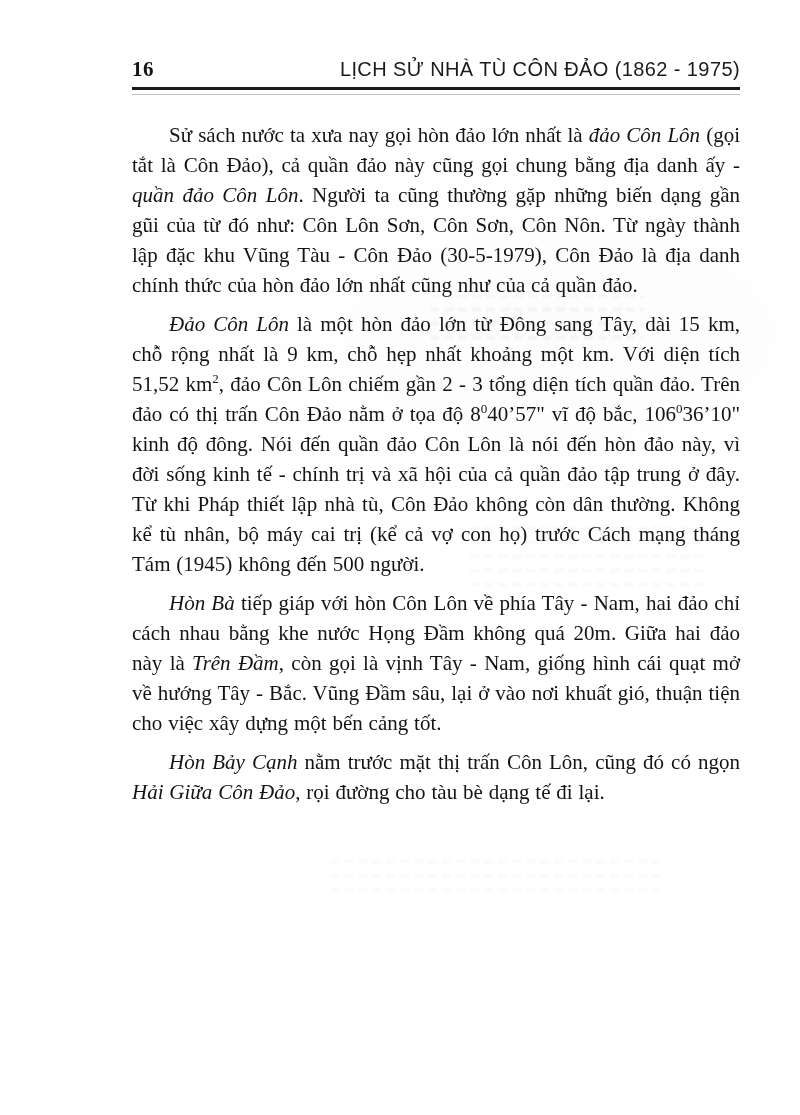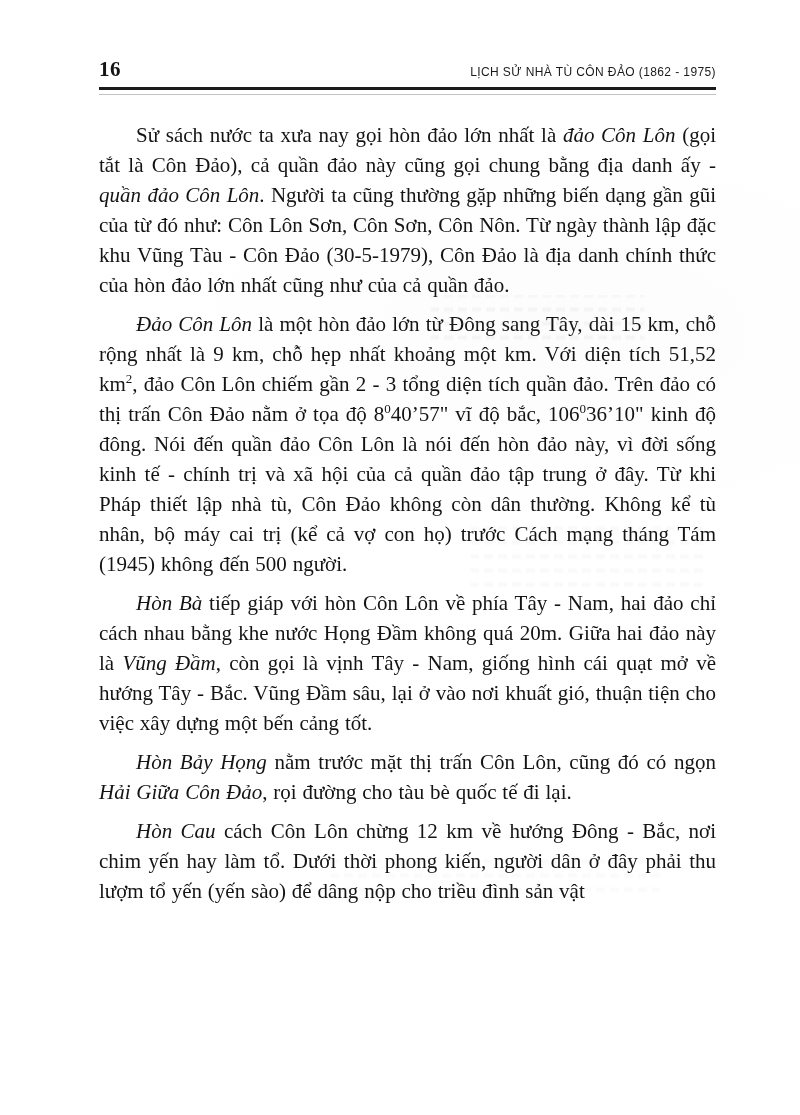--- a/index.html
+++ b/index.html
@@ -13,36 +13,37 @@
     color: #141414;
   }
   .page {
     position: absolute;
     inset: 0;
     background:
       radial-gradient(ellipse 600px 300px at 70% 30%, rgba(0,0,0,0.012), transparent 70%),
       #ffffff;
   }
   .page-inner {
-    padding: 57px 84px 0 99px; 
+    padding: 57px 60px 0 99px; 
+    margin-left: 33px;
   }
   .header {
     display: flex;
     justify-content: space-between;
     align-items: baseline;
   }
   .page-number {
     font-family: "Liberation Serif", "DejaVu Serif", serif;
     font-weight: bold;
     font-size: 21px;
     letter-spacing: 0.5px;
   }
   .header-title {
     font-family: "Liberation Sans", "DejaVu Sans", sans-serif;
-    font-size: 12px;
+    font-size: 20px;
     font-weight: 400;
     letter-spacing: 0.4px;
     color: #1b1b1b;
     white-space: nowrap;
   }
   .header-rule {
     margin-top: 5px;
     height: 4px;
     border-top: 3px solid #1b1b1b;
     border-bottom: 1px solid #c2c2c2;
@@ -92,23 +93,22 @@
 
     <div class="header">
       <span class="page-number">16</span>
       <span class="header-title">LỊCH SỬ NHÀ TÙ CÔN ĐẢO (1862 - 1975)</span>
     </div>
     <div class="header-rule"></div>
 
     <div class="text-body">
         <p class="para"><span>Sử sách nước ta xưa nay gọi hòn đảo lớn nhất là </span><i>đảo Côn Lôn</i><span> (gọi tắt là Côn Đảo), cả quần đảo này cũng gọi chung bằng địa danh ấy - </span><i>quần đảo Côn Lôn</i><span>. Người ta cũng thường gặp những biến dạng gần gũi của từ đó như: Côn Lôn Sơn, Côn Sơn, Côn Nôn. Từ ngày thành lập đặc khu Vũng Tàu - Côn Đảo (30-5-1979), Côn Đảo là địa danh chính thức của hòn đảo lớn nhất cũng như của cả quần đảo.</span></p>
         <p class="para"><i>Đảo Côn Lôn</i><span> là một hòn đảo lớn từ Đông sang Tây, dài 15 km, chỗ rộng nhất là 9 km, chỗ hẹp nhất khoảng một km. Với diện tích 51,52 km</span><sup>2</sup><span>, đảo Côn Lôn chiếm gần 2 - 3 tổng diện tích quần đảo. Trên đảo có thị trấn Côn Đảo nằm ở tọa độ 8</span><sup>0</sup><span>40’57" vĩ độ bắc, 106</span><sup>0</sup><span>36’10" kinh độ đông. Nói đến quần đảo Côn Lôn là nói đến hòn đảo này, vì đời sống kinh tế - chính trị và xã hội của cả quần đảo tập trung ở đây. Từ khi Pháp thiết lập nhà tù, Côn Đảo không còn dân thường. Không kể tù nhân, bộ máy cai trị (kể cả vợ con họ) trước Cách mạng tháng Tám (1945) không đến 500 người.</span></p>
-        <p class="para"><i>Hòn Bà</i><span> tiếp giáp với hòn Côn Lôn về phía Tây - Nam, hai đảo chỉ cách nhau bằng khe nước Họng Đầm không quá 20m. Giữa hai đảo này là </span><i>Vũng Đầm</i><span>, còn gọi là vịnh Tây - Nam, giống hình cái quạt mở về hướng Tây - Bắc. Vũng Đầm sâu, lại ở vào nơi khuất gió, thuận tiện cho việc xây dựng một bến cảng tốt.</span></p>
-        <p class="para"><i>Hòn Bảy Họng</i><span> nằm trước mặt thị trấn Côn Lôn, cũng đó có ngọn </span><i>Hải Giữa Côn Đảo</i><span>, rọi đường cho tàu bè quốc tế đi lại.</span></p>
-        <p class="para"><i>Hòn Cau</i><span> cách Côn Lôn chừng 12 km về hướng Đông - Bắc, nơi chim yến hay làm tổ. Dưới thời phong kiến, người dân ở đây phải thu lượm tổ yến (yến sào) để dâng nộp cho triều đình sản vật</span></p>
+        <p class="para"><i>Hòn Bà</i><span> tiếp giáp với hòn Côn Lôn về phía Tây - Nam, hai đảo chỉ cách nhau bằng khe nước Họng Đầm không quá 20m. Giữa hai đảo này là </span><i>Trên Đầm</i><span>, còn gọi là vịnh Tây - Nam, giống hình cái quạt mở về hướng Tây - Bắc. Vũng Đầm sâu, lại ở vào nơi khuất gió, thuận tiện cho việc xây dựng một bến cảng tốt.</span></p>
+        <p class="para"><i>Hòn Bảy Cạnh</i><span> nằm trước mặt thị trấn Côn Lôn, cũng đó có ngọn </span><i>Hải Giữa Côn Đảo</i><span>, rọi đường cho tàu bè dạng tế đi lại.</span></p>
       </div>
 
   </div>
 
   <div class="bleed bleed-1"></div>
   <div class="bleed bleed-2"></div>
   <div class="bleed bleed-3"></div>
 </div>
 
 </body></html>

